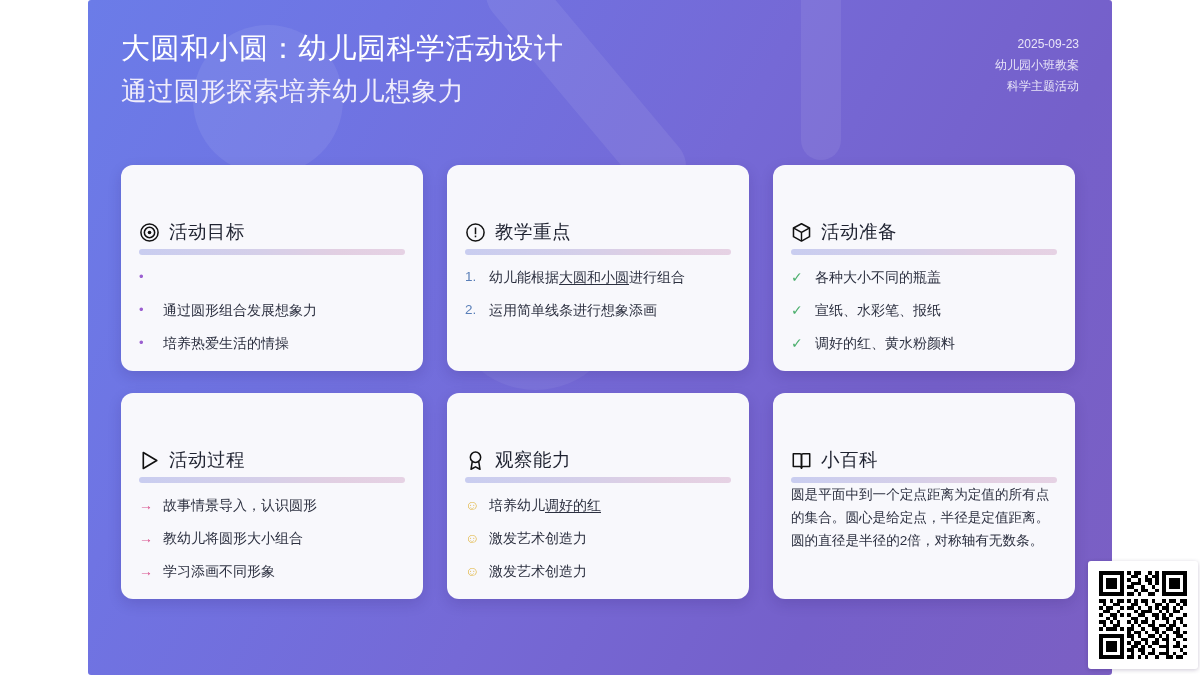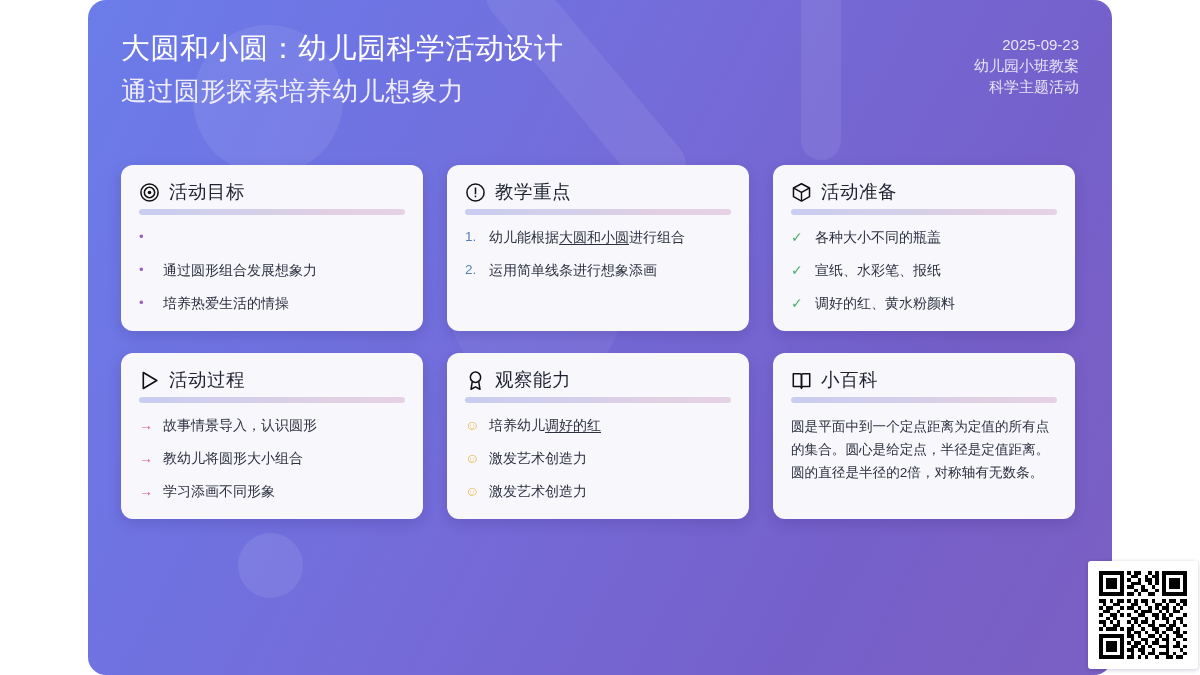--- a/index.html
+++ b/index.html
@@ -5,21 +5,21 @@
   html,body{margin:0;padding:0;}
   body{
     width:1200px;height:675px;overflow:hidden;background:#ffffff;
     font-family:"Liberation Sans","DejaVu Sans",sans-serif;
   }
   .stage{position:relative;width:1200px;height:675px;}
 
   
   .panel{
     position:absolute;left:88px;top:0;width:1024px;height:675px;
-    border-radius:18px;
+    border-radius:3px;
     background:linear-gradient(118deg,#6b7ce8 0%,#6f74e3 22%,#7569d6 52%,#7560ca 76%,#7b5fc3 100%);
     overflow:hidden;
   }
   
   .deco{position:absolute;pointer-events:none;}
   .deco-circle-lg{
     left:105px;top:25px;width:150px;height:150px;border-radius:50%;
     background:rgba(255,255,255,0.075);
   }
   .deco-circle-mid{
@@ -45,39 +45,39 @@
   .title{
     position:absolute;left:33px;top:29px;color:#ffffff;
     font-size:29px;font-weight:400;letter-spacing:.5px;white-space:nowrap;
   }
   .subtitle{
     position:absolute;left:33px;top:74px;color:#f0edfb;
     font-size:26px;font-weight:400;letter-spacing:.4px;white-space:nowrap;
   }
   .meta{
     position:absolute;right:33px;top:34px;text-align:right;
-    color:#e9e5f8;font-size:15px;line-height:21px;
+    color:#e9e5f8;font-size:12px;line-height:21px;
   }
   .meta div{white-space:nowrap;}
 
   
   .grid{
     position:absolute;left:33px;top:165px;
     width:958px;
     display:grid;grid-template-columns:repeat(3,302px);
     column-gap:24px;row-gap:22px;
   }
   .card{
     background:#f8f8fc;border-radius:12px;
     box-shadow:0 5px 14px rgba(40,20,90,0.16);
     padding:16px 18px 18px 18px;
     box-sizing:border-box;
     min-height:158px;
   }
-  .card-head{display:flex;align-items:center;gap:9px;}
+  .card-head{display:flex;align-items:center;gap:9px;margin-top:40px;}
   .card-icon{width:21px;height:21px;flex:0 0 auto;display:block;}
   .card-title{
     font-size:18.5px;color:#1e2230;font-weight:400;letter-spacing:.5px;
     line-height:22px;
   }
   .accent-bar{
     margin-top:6px;height:6px;border-radius:3px;
     background:linear-gradient(90deg,#c9cdf0 0%,#d5cfe9 45%,#e2cfe2 75%,#e6d2e4 100%);
   }
   .items{margin-top:12px;}
@@ -87,21 +87,21 @@
   }
   .item:last-child{margin-bottom:0;}
   .marker{flex:0 0 auto;width:16px;text-align:left;font-size:13px;line-height:20px;}
   .m-dot{color:#9b5fd0;font-size:13px;}
   .m-num{color:#5a7fb8;font-size:13.5px;}
   .m-check{color:#4caf6d;font-size:14px;}
   .m-arrow{color:#d9538f;font-size:14px;}
   .m-smile{color:#e0b33a;font-size:14px;}
   .item-text u{text-decoration:underline;text-underline-offset:2px;}
   .paragraph{
-    margin-top:12px;font-size:13.6px;line-height:23px;color:#2c3040;
+    font-size:13.6px;line-height:23px;color:#2c3040;
   }
 
   
   .qr-wrap{
     position:absolute;right:2px;bottom:6px;width:110px;height:108px;
     background:#ffffff;border-radius:3px;
     display:flex;align-items:center;justify-content:center;
     box-shadow:0 1px 4px rgba(30,10,70,0.22);
   }
   .qr{display:block;width:88px;height:88px;image-rendering:pixelated;}

